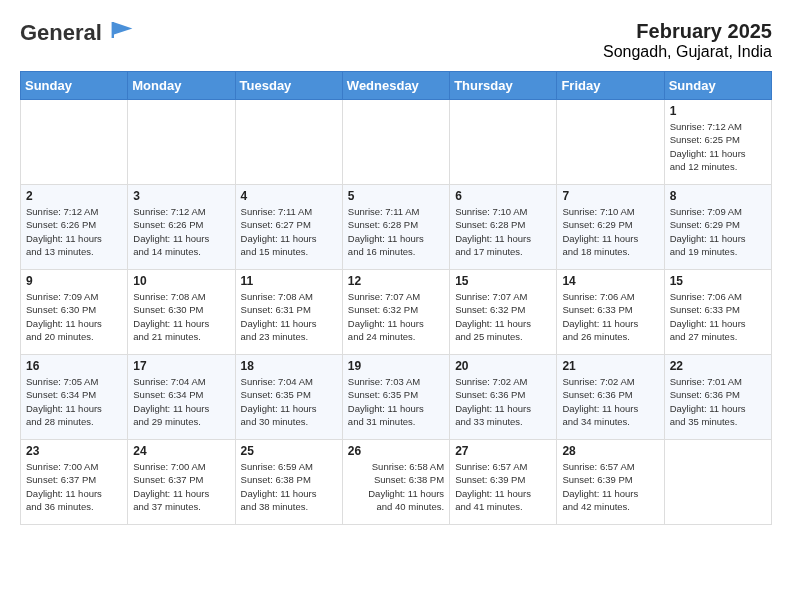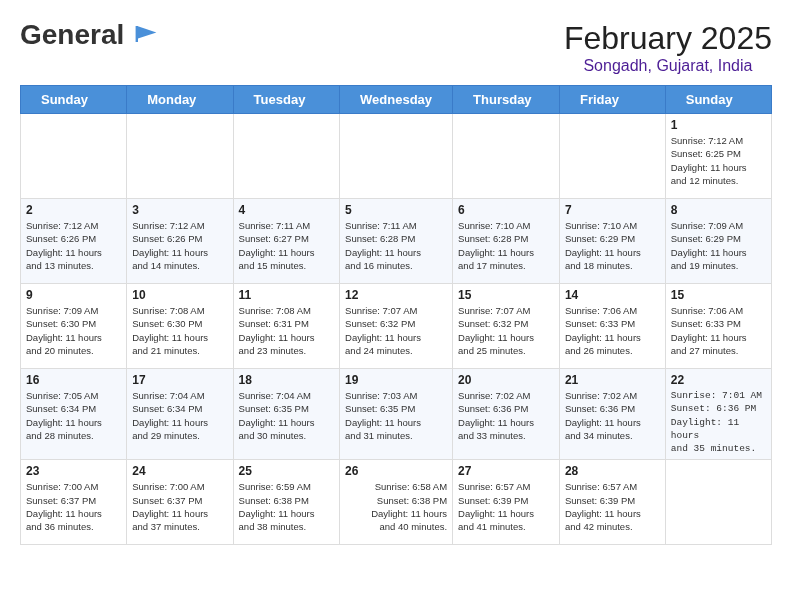--- a/index.html
+++ b/index.html
@@ -14,52 +14,52 @@
       display: flex;
       justify-content: space-between;
       align-items: flex-start;
       margin-bottom: 10px;
     }
     .logo {
       display: flex;
       align-items: center;
     }
     .logo-text {
-      font-size: 28px;
+      font-size: 22px;
       font-weight: bold;
       color: #333;
       line-height: 1.1;
     }
     .logo-icon {
       width: 24px;
       height: 20px;
       margin-left: 2px;
     }
     .title-area {
       text-align: right;
     }
     .calendar-title {
-      font-size: 32px;
-      font-weight: normal;
+      font-size: 20px;
+      font-weight: bold;
       color: #222;
     }
     .calendar-subtitle {
       font-size: 16px;
-      color: #4c1d95;
+      color: #000000;
       text-align: center;
     }
     .calendar {
       width: 100%;
       border-collapse: collapse;
       border: 1px solid #ccc;
     }
     .calendar th {
       background: #4a90d9;
       color: #fff;
-      padding: 6px 20px;
+      padding: 6px 4px;
       font-size: 13px;
       font-weight: bold;
       text-align: left;
       border: 1px solid #3a7bc8;
     }
     .calendar td {
       vertical-align: top;
       padding: 4px 5px;
       border: 1px solid #ddd;
       font-size: 10px;
@@ -277,21 +277,21 @@
         </td>
         <td>
           <span class="day-number">21</span>
           <div class="day-info" style="white-space: pre-line;">Sunrise: 7:02 AM
 Sunset: 6:36 PM
 Daylight: 11 hours
 and 34 minutes.</div>
         </td>
         <td>
           <span class="day-number">22</span>
-          <div class="day-info" style="white-space: pre-line; font-family: Liberation Mono, monospace;">Sunrise: 7:01 AM
+          <div class="day-info" style="white-space: pre-line;">Sunrise: 7:01 AM
 Sunset: 6:36 PM
 Daylight: 11 hours
 and 35 minutes.</div>
         </td>
       </tr>
       <tr>
         <td>
           <span class="day-number">23</span>
           <div class="day-info" style="white-space: pre-line;">Sunrise: 7:00 AM
 Sunset: 6:37 PM

